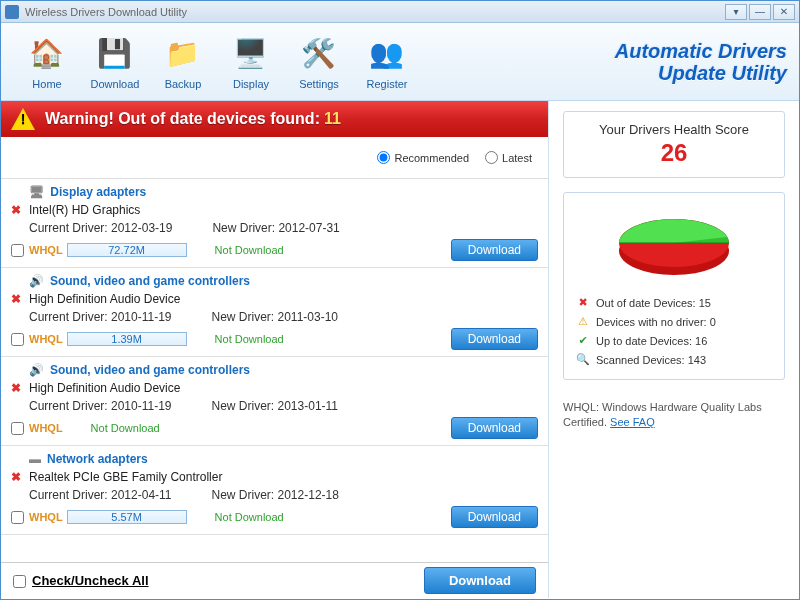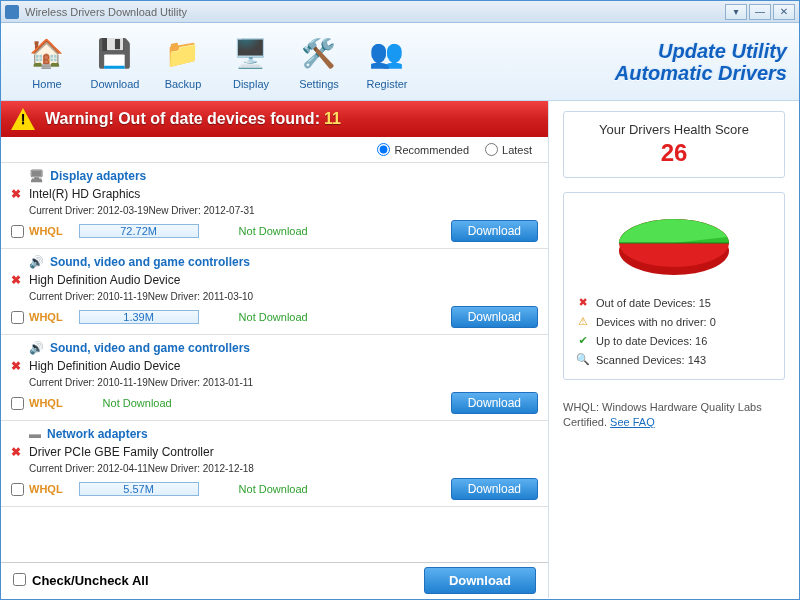--- a/index.html
+++ b/index.html
@@ -10,42 +10,42 @@
 .titlebar .win-btn { width: 22px; height: 16px; margin-left: 2px; border: 1px solid #90b0d0; background: linear-gradient(#f0f6fc,#d8e8f4); display: flex; align-items: center; justify-content: center; cursor: pointer; font-size: 10px; color: #406080; }
 .toolbar { height: 78px; background: linear-gradient(#f8fcff,#e4f0fa); display: flex; align-items: center; padding: 0 12px; border-bottom: 1px solid #c0d8ee; }
 .tool-btn { width: 68px; text-align: center; cursor: pointer; color: #2060a0; font-size: 11px; }
 .tool-btn .icon { width: 40px; height: 40px; margin: 0 auto 4px; display: flex; align-items: center; justify-content: center; font-size: 28px; }
 .brand { margin-left: auto; text-align: right; font-size: 20px; font-weight: bold; color: #1060c0; text-shadow: 0 1px 0 #fff, 0 0 2px #a0c8f0; font-style: italic; line-height: 1.1; }
 .content { display: flex; height: 497px; }
 .left { width: 548px; display: flex; flex-direction: column; border-right: 1px solid #d0e0ee; }
 .warning { height: 36px; background: linear-gradient(#f04040,#d02020 50%,#c01010); color: #fff; display: flex; align-items: center; padding: 0 10px; font-size: 16px; font-weight: bold; text-shadow: 0 1px 1px rgba(0,0,0,0.4); }
 .warning .warn-icon { width: 24px; height: 22px; background: #ffda00; margin-right: 10px; display: flex; align-items: center; justify-content: center; color: #000; clip-path: polygon(50% 0, 100% 100%, 0 100%); font-weight: bold; font-size: 14px; }
 .warning .count { color: #ffe060; margin-left: 4px; }
-.filter { height: 26px; background: #fff; display: flex; align-items: center; justify-content: flex-end; padding: 0 16px; gap: 16px; border-bottom: 1px solid #ddd; }
+.filter { height: 42px; background: #fff; display: flex; align-items: center; justify-content: flex-end; padding: 0 16px; gap: 16px; border-bottom: 1px solid #ddd; }
 .filter label { display: flex; align-items: center; gap: 4px; font-size: 11px; color: #333; }
 .list { flex: 1; overflow-y: scroll; background: #fff; }
 .list::-webkit-scrollbar { width: 16px; }
 .list::-webkit-scrollbar-track { background: #f0f0f0; border-left: 1px solid #ddd; }
 .list::-webkit-scrollbar-thumb { background: linear-gradient(90deg,#d0e0f0,#a0c0e0); border: 1px solid #80a0c0; border-radius: 2px; }
 .device { border-bottom: 1px solid #e0e0e0; padding: 6px 10px; position: relative; }
 .device .cat { color: #186dc0; font-weight: bold; font-size: 12px; display: flex; align-items: center; gap: 6px; padding-left: 18px; }
 .device .cat .cat-icon { color: #888; font-size: 12px; }
 .device .name { padding-left: 18px; margin-top: 4px; color: #222; display: flex; align-items: center; gap: 6px; }
 .device .name .x-icon { color: #e03030; font-weight: bold; position: absolute; left: 10px; }
-.device .dates { padding-left: 18px; margin-top: 4px; color: #333; display: flex; font-size: 10px; }
-.device .row2 { padding-left: 18px; margin-top: 4px; display: flex; align-items: center; gap: 16px; }
+.device .dates { padding-left: 18px; margin-top: 4px; color: #333; display: flex; gap: 40px; font-size: 12px; }
+.device .row2 { padding-left: 18px; margin-top: 4px; display: flex; align-items: center; gap: 4px; }
 .device .chk { position: absolute; left: 10px; }
 .device .whql { color: #e09020; font-size: 11px; font-weight: bold; }
 .device .size-bar { width: 120px; height: 14px; border: 1px solid #8cb8e0; display: flex; align-items: center; justify-content: center; color: #2070c0; font-size: 11px; background: linear-gradient(#f0f8ff,#e0f0fc); }
 .device .status { color: #30a030; font-size: 11px; margin-left: 24px; }
 .device .dl-btn { margin-left: auto; }
 .btn { padding: 3px 16px; background: linear-gradient(#5cb0f0,#2080d0); color: #fff; border: 1px solid #2070c0; border-radius: 3px; cursor: pointer; font-size: 12px; }
 .btn-lg { padding: 5px 24px; font-size: 13px; font-weight: bold; }
 .footer { height: 36px; border-top: 1px solid #ccc; display: flex; align-items: center; padding: 0 12px; }
-.footer label { display: flex; align-items: flex-start; gap: 6px; font-size: 13px; font-weight: bold; }
+.footer label { display: flex; align-items: flex-end; gap: 6px; font-size: 13px; font-weight: bold; text-decoration: underline; }
 .footer .btn { margin-left: auto; }
 .right { width: 250px; padding: 10px 14px; background: #fff; display: flex; flex-direction: column; gap: 14px; }
 .panel { border: 1px solid #c8d8e8; border-radius: 3px; padding: 10px 12px; }
 .score-title { text-align: center; font-size: 13px; color: #333; }
 .score-val { text-align: center; font-size: 24px; color: #e02020; font-weight: bold; margin-top: 2px; }
 .pie { width: 130px; height: 70px; margin: 8px auto 12px; position: relative; }
 .stats { font-size: 11px; color: #333; }
 .stats div { display: flex; align-items: center; gap: 6px; padding: 3px 0; }
 .stats .ico { width: 14px; text-align: center; }
 .whql-note { font-size: 11px; color: #555; margin-top: 6px; line-height: 1.4; }
@@ -64,22 +64,22 @@
 </div>
 
 <div class="toolbar">
   <div class="tool-btn"><div class="icon">🏠</div><span>Home</span></div>
   <div class="tool-btn"><div class="icon">💾</div><span>Download</span></div>
   <div class="tool-btn"><div class="icon">📁</div><span>Backup</span></div>
   <div class="tool-btn"><div class="icon">🖥️</div><span>Display</span></div>
   <div class="tool-btn"><div class="icon">🛠️</div><span>Settings</span></div>
   <div class="tool-btn"><div class="icon">👥</div><span>Register</span></div>
   <div class="brand">
+    <div>Automatic Drivers</div>
     <div>Update   Utility</div>
-    <div>Automatic Drivers</div>
   </div>
 </div>
 
 <div class="content">
   <div class="left">
     <div class="warning">
       <div class="warn-icon">!</div>
       <span>Warning! Out of date devices found:</span>
       <span class="count">11</span>
     </div>
@@ -156,21 +156,21 @@
             <button class="btn dl-btn">Download</button>
           </div>
         </div>
         <div class="device">
           <div class="cat">
             <span class="cat-icon">▬</span>
             <span>Network adapters</span>
           </div>
           <div class="name">
             <span class="x-icon">✖</span>
-            <span>Driver PCIe GBE Family Controller</span>
+            <span>Realtek PCIe GBE Family Controller</span>
           </div>
           <div class="dates">
             <span>Current Driver: 2012-04-11</span>
             <span>New Driver: 2012-12-18</span>
           </div>
           <div class="row2">
             <input type="checkbox" class="chk" style="">
             <span class="whql">WHQL</span>
             <span class="size-bar">5.57M</span>
             <span class="status">Not Download</span>

